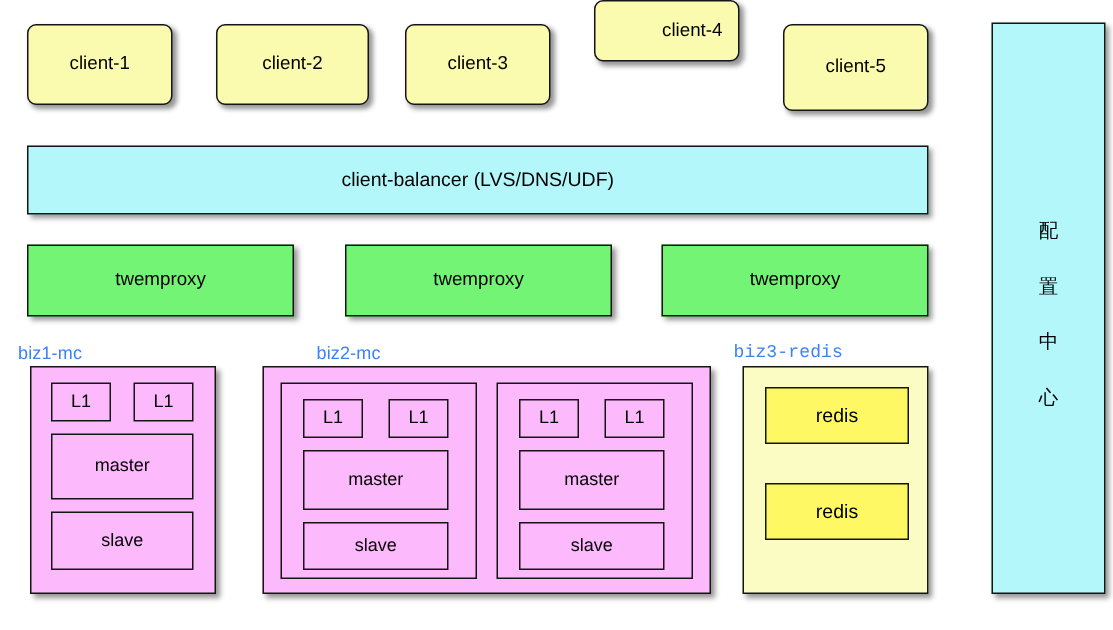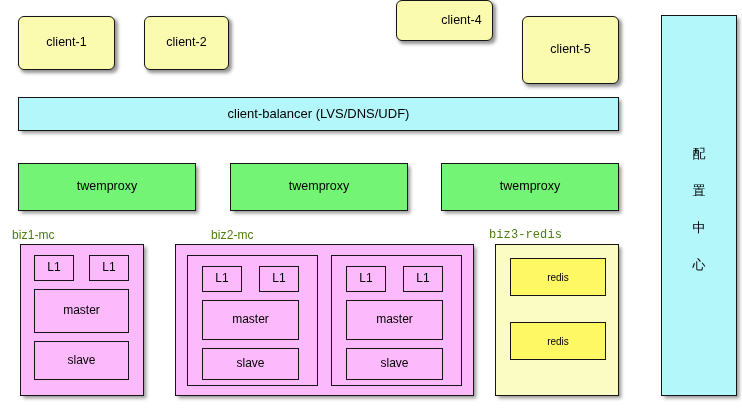--- a/index.html
+++ b/index.html
@@ -53,61 +53,64 @@
     box-shadow: none;
     font-size: 12px;
   }
   .group-yellow {
     background: #fbfbc4;
     display: block;
   }
   .redis-box {
     background: #fdf863;
     box-shadow: none;
-    font-size: 10px;
+    font-size: 13px;
   }
   .sidebar {
     background: #b4f7fb;
     display: block;
   }
   .group-label {
     position: absolute;
     font-size: 12px;
-    color: #4d7c0f;
+    color: #3b82f6;
     white-space: nowrap;
     letter-spacing: 0.1px;
   }
   .vert-text {
     position: absolute;
     left: 0;
     right: 0;
     text-align: center;
     font-size: 13px;
     color: #000000;
   }
 </style>
 </head>
 <body>
 
 <div id="canvas">
 
   <div class="node pill" style="left:18px; top:16px; width:97px; height:54px;">
     <span>client-1</span>
   </div>
-  <div class="node pill" style="left:144px; top:16px; width:85px; height:54px;">
+  <div class="node pill" style="left:144px; top:16px; width:102px; height:54px;">
     <span>client-2</span>
+  </div>
+  <div class="node pill" style="left:270px; top:16px; width:97px; height:54px;">
+    <span>client-3</span>
   </div>
   <div class="node pill" style="left:396px; top:0; width:97px; height:41px;padding-left:34px;">
     <span>client-4</span>
   </div>
-  <div class="node pill" style="left:522px; top:16px; width:97px; height:68px;align-items:center;">
+  <div class="node pill" style="left:522px; top:16px; width:97px; height:58px;align-items:center;">
     <span>client-5</span>
   </div>
 
-  <div class="node bar-balancer" style="left:18px; top:97px; width:601px; height:34px;">
+  <div class="node bar-balancer" style="left:18px; top:97px; width:601px; height:46px;">
     <span>client-balancer (LVS/DNS/UDF)</span>
   </div>
 
   <div class="node proxy" style="left:18px; top:163px; width:178px; height:48px;">
     <span>twemproxy</span>
   </div>
   <div class="node proxy" style="left:230px; top:163px; width:178px; height:48px;">
     <span>twemproxy</span>
   </div>
   <div class="node proxy" style="left:441px; top:163px; width:178px; height:48px;">

